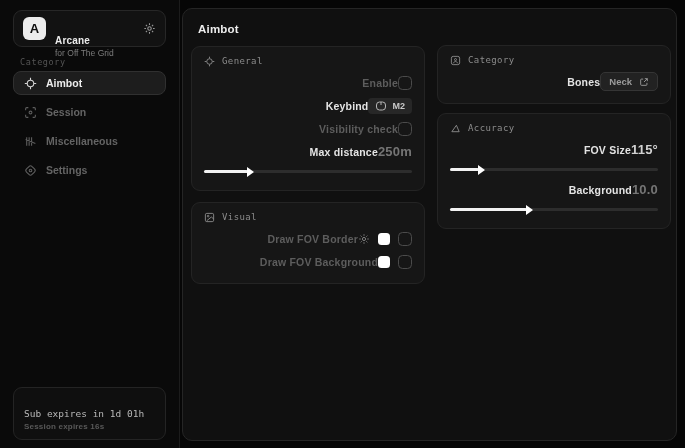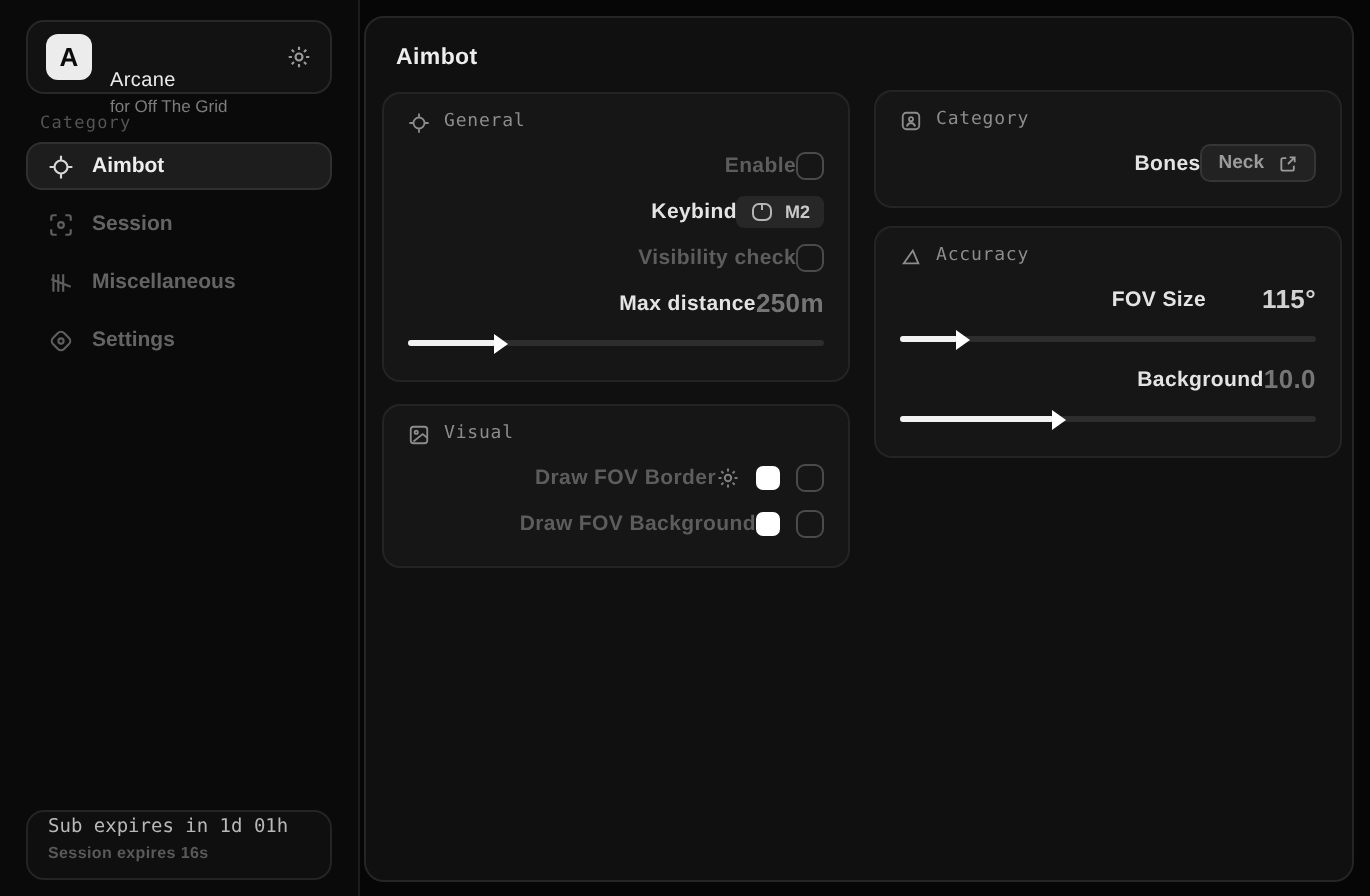--- a/index.html
+++ b/index.html
@@ -19,21 +19,21 @@
     position:absolute; left:13px; top:10px; width:153px; height:37px;
     border:1px solid #272727; border-radius:9px; background:#121212;
     display:flex; align-items:center; padding:0 9px; gap:9px;
   }
   .logo-box {
     width:23px; height:23px; background:#ececec; color:#0c0c0c; border-radius:6px;
     display:flex; align-items:center; justify-content:center;
     font-size:13px; font-weight:700;
   }
   .logo-texts { display:flex; flex-direction:column; gap:2px; }
-  .logo-title { font-size:10px; font-weight:400; color:#ebebeb; letter-spacing:.2px;margin-top:35px; }
+  .logo-title { font-size:10px; font-weight:700; color:#ebebeb; letter-spacing:.2px;margin-top:35px; }
   .logo-sub { font-size:8.5px; color:#7c7c7c; }
   .logo-gear { margin-left:auto; color:#9a9a9a; cursor:pointer; }
 
   .category-label {
     position:absolute; left:20px; top:57px;
     font-family:"DejaVu Sans Mono", monospace;
     font-size:8.5px; color:#545454; letter-spacing:.6px;
   }
   .nav { position:absolute; left:13px; top:71px; width:153px; display:flex; flex-direction:column; gap:5px; }
   .nav-item {
@@ -41,21 +41,21 @@
     padding:0 10px; border-radius:8px; border:1px solid transparent;
     color:#646464; font-size:10.5px; font-weight:600; cursor:pointer;
   }
   .nav-item .nv-icon { color:#5e5e5e; }
   .nav-item.active { background:#1d1d1d; border-color:#303030; color:#ededed; }
   .nav-item.active .nv-icon { color:#d8d8d8; }
 
   .footer-card {
     position:absolute; left:13px; bottom:8px; width:153px;
     border:1px solid #242424; border-radius:9px; background:#0f0f0f;
-    padding:2px 10px 8px;
+    padding:20px 10px 8px;
   }
   .footer-line1 { font-family:"DejaVu Sans Mono", monospace; font-size:9.5px; color:#b8b8b8; }
   .footer-line2 { font-size:8px; font-weight:700; color:#595959; margin-top:3px; letter-spacing:.2px; }
 
   
   .main {
     position:absolute; left:182px; top:8px; width:495px; height:433px;
     background:#101010; border:1px solid #252525; border-radius:10px;
   }
   .main-title { position:absolute; left:15px; top:14px; font-size:11.5px; font-weight:700; color:#ededed; letter-spacing:.2px; }
@@ -91,21 +91,21 @@
   }
   .keybind-badge .kb-icon { color:#b5b5b5; }
 
   .select-btn {
     display:flex; align-items:center; gap:7px;
     background:#222222; border:1px solid #353535; border-radius:5px;
     padding:3px 8px; color:#9b9b9b; font-size:9.5px; font-weight:600; cursor:pointer;
   }
 
   .value { font-size:13px; font-weight:600; color:#757575; letter-spacing:.2px; }
-  .value.bright { color:#d2d2d2;margin-left:28px; }
+  .value.bright { color:#d2d2d2; }
 
   .slider { position:relative; height:3px; background:#2d2d2d; border-radius:2px; margin:7px 0 7px; cursor:pointer; }
   .slider-fill { position:absolute; left:0; top:0; height:3px; background:#f2f2f2; border-radius:2px; }
   .slider-fill::after {
     content:""; position:absolute; right:-6px; top:50%; transform:translateY(-50%);
     border-left:7px solid #ffffff; border-top:5px solid transparent; border-bottom:5px solid transparent;
   }
 </style>
 </head>
 <body>

